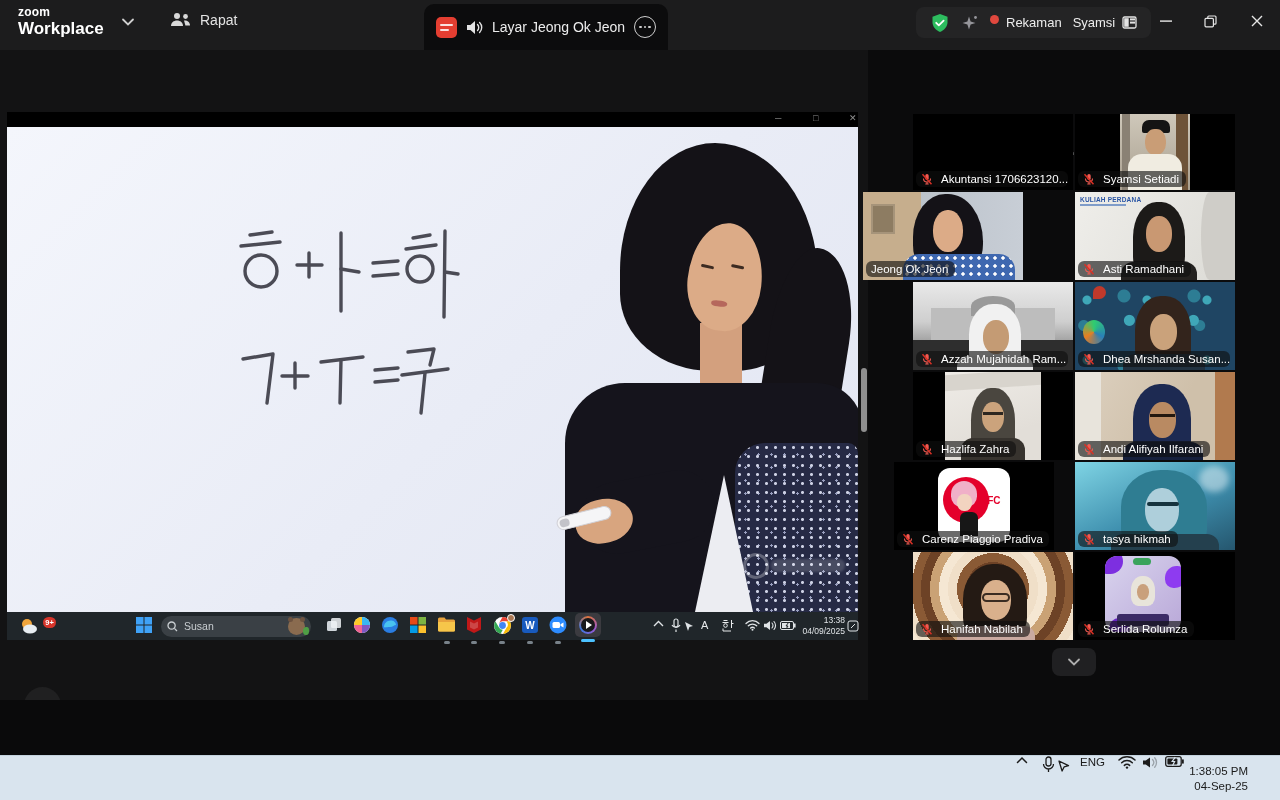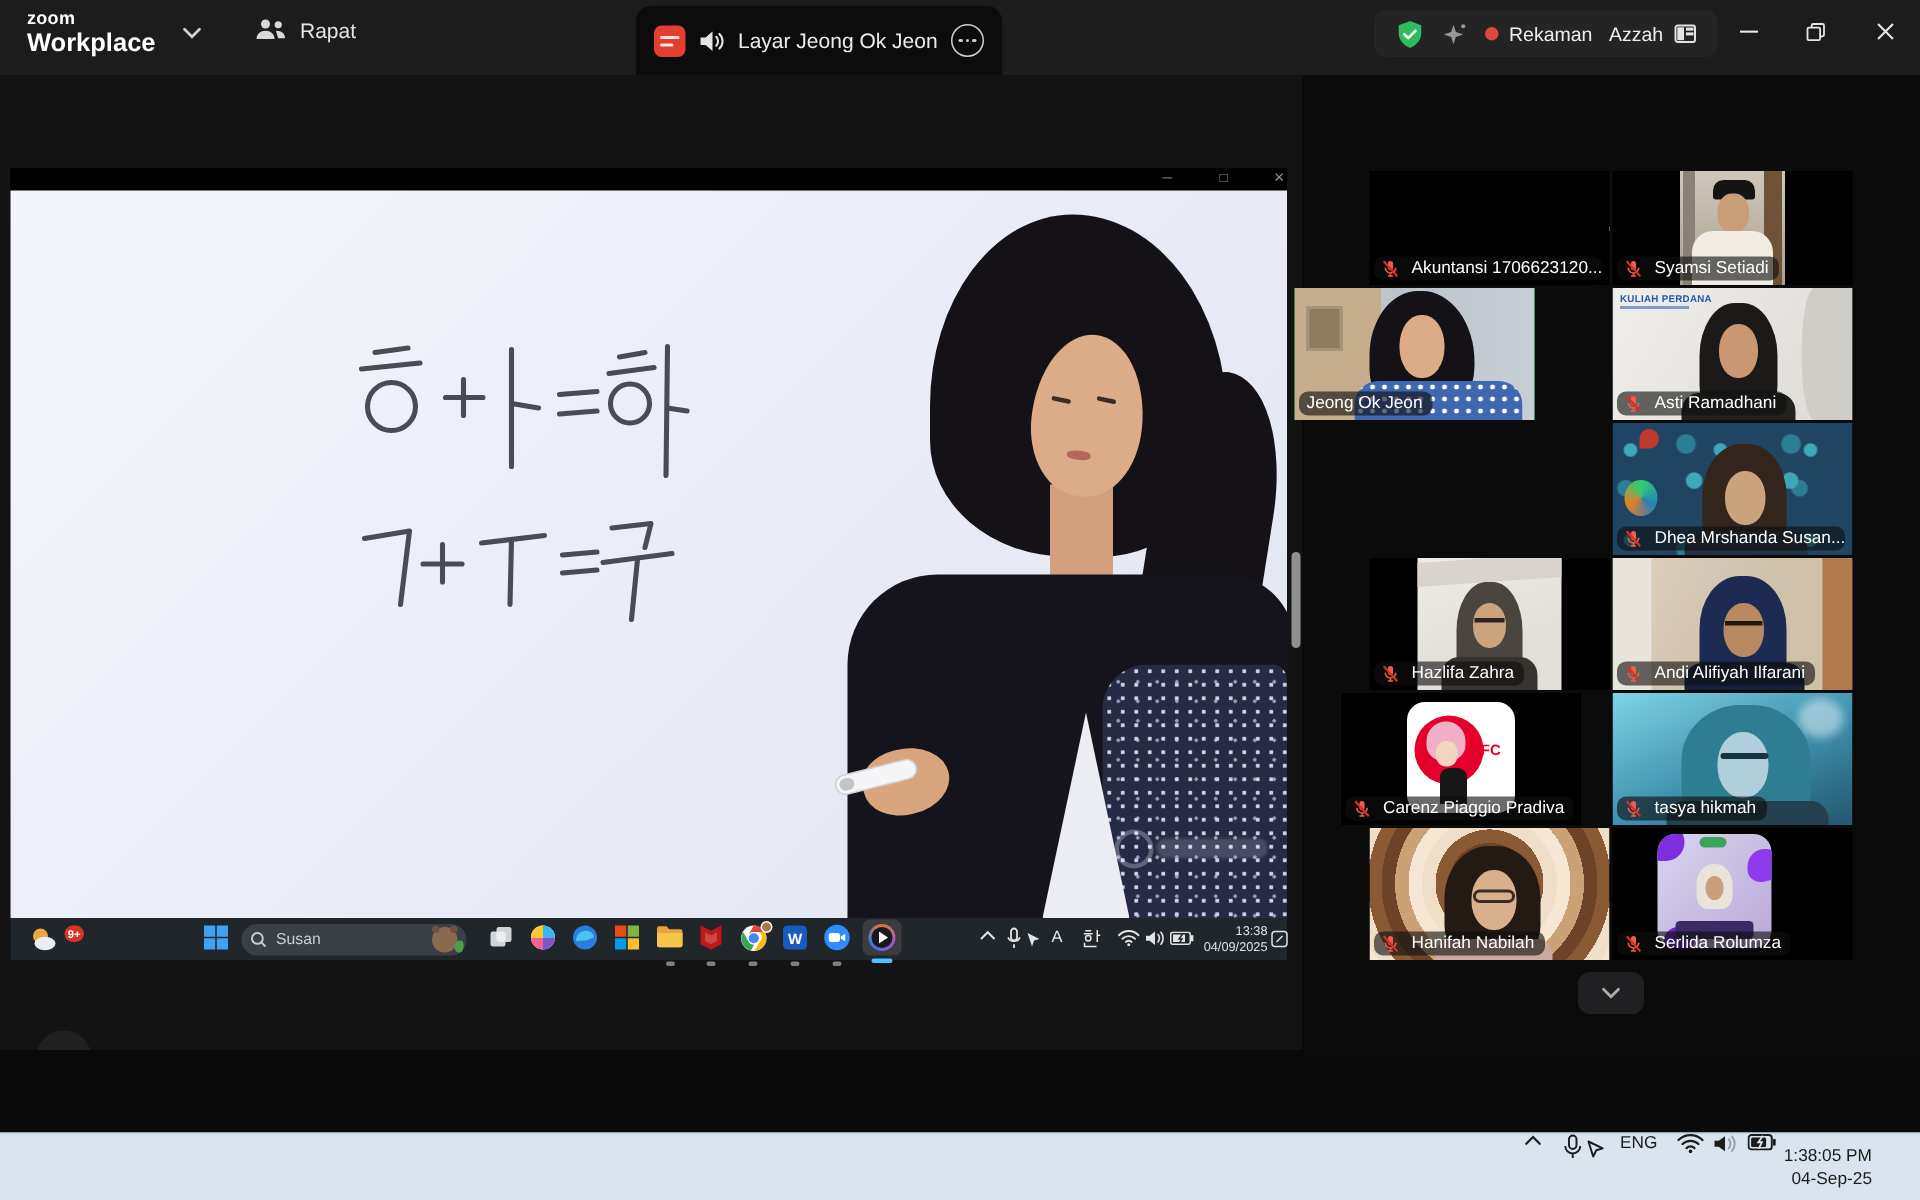--- a/index.html
+++ b/index.html
@@ -16,21 +16,21 @@
 .brand-chev{position:absolute;left:121px;top:18px}
 .tab-rapat{position:absolute;left:170px;top:12px;display:flex;align-items:center;gap:9px;color:#e3e3e3;font-size:14px}
 .share-tab{position:absolute;left:424px;top:4px;width:244px;height:46px;background:#0c0c0d;border-radius:10px 10px 0 0;display:flex;align-items:center;padding:0 12px;gap:9px;color:#ececec;font-size:14px}
 .appico{width:21px;height:21px;border-radius:5px;background:#e43e31;position:relative;flex:0 0 auto}
 .appico i{position:absolute;left:4px;top:7px;width:13px;height:2px;background:rgba(255,255,255,.85);border-radius:2px}
 .appico i+i{top:12px;width:9px}
 .share-tab .ttl{white-space:nowrap;overflow:hidden;flex:1}
 .ellipsebtn{width:22px;height:22px;border-radius:50%;border:1.4px solid #cfcfcf;display:flex;align-items:center;justify-content:center;gap:2px;flex:0 0 auto}
 .ellipsebtn b{width:2.5px;height:2.5px;border-radius:50%;background:#cfcfcf}
 .statuspill{position:absolute;left:916px;top:7px;height:31px;background:#242425;border-radius:8px;display:flex;align-items:center;padding:0 14px;gap:11px}
-.rec{display:flex;align-items:center;gap:7px;color:#ededed;font-size:13px}
+.rec{display:flex;gap:7px;color:#ededed;font-size:13px}
 .recdot{width:9px;height:9px;border-radius:50%;background:#e0483e}
 .lihat{display:flex;align-items:center;gap:7px;color:#ededed;font-size:13px}
 .winctl{position:absolute;top:10px;width:24px;height:22px;display:flex;align-items:center;justify-content:center}
 
 
 .stage{position:absolute;left:0;top:50px;width:868px;height:650px;background:#131314}
 .video-win{position:absolute;left:7px;top:62px;width:851px;height:528px;background:#000}
 .vtitle{position:absolute;left:0;top:0;width:100%;height:15px;background:#000;color:#8f8f8f}
 .vtitle span{position:absolute;top:1px;font-size:9px}
 .vcontent{position:absolute;left:0;top:15px;width:851px;height:485px;background:linear-gradient(135deg,#f4f6fc 0%,#e9ecf6 55%,#e2e6f2 100%);overflow:hidden}
@@ -144,21 +144,21 @@
       </svg>
       <svg width="18" height="18" viewBox="0 0 18 18">
         <path d="M8 2.5l1.6 4.9L14.5 9l-4.9 1.6L8 15.5l-1.6-4.9L1.5 9l4.9-1.6z" fill="#96969b"></path>
         <circle cx="14.5" cy="3.5" r="1.4" fill="#96969b"></circle>
       </svg>
       <span class="rec">
         <span class="recdot"></span>
         <span>Rekaman</span>
       </span>
       <span class="lihat">
-        <span>Azzah</span>
+        <span>Syamsi</span>
         <svg width="15" height="13" viewBox="0 0 15 13">
           <rect x="1" y="1" width="13" height="11" rx="1.5" fill="none" stroke="#e3e3e3" stroke-width="1.3"></rect>
           <rect x="2.2" y="2.2" width="4.5" height="8.6" fill="#e3e3e3"></rect>
           <rect x="8" y="2.4" width="5" height="2" fill="#e3e3e3"></rect>
             <rect x="8" y="5.6" width="5" height="2" fill="#e3e3e3"></rect>
         </svg>
       </span>
     </div>
     <div class="winctl" style="left:1154px">
       <svg width="12" height="12" viewBox="0 0 12 12">
@@ -458,20 +458,38 @@
     <div class="nm">
       <svg width="12" height="12" viewBox="0 0 12 12">
           <rect x="4.3" y="1" width="3.4" height="6" rx="1.7" fill="#f25b52"></rect>
           <path d="M2.5 5.5a3.5 3.5 0 0 0 7 0M6 9v2M4.3 11h3.4" stroke="#f25b52" stroke-width="1.1" fill="none"></path>
           <path d="M1.5 1.2l9 10" stroke="#d93025" stroke-width="1.5"></path>
         </svg>
       <span>Asti Ramadhani</span>
     </div>
   </div>
 
+  <div class="tile" style="left:913px;top:282px">
+    <div class="vid" style="background:linear-gradient(180deg,#e9e9e9 0%,#cfcfcf 45%,#9d9d9d 70%)">
+      <i class="s" style="left:18px;top:26px;width:124px;height:34px;background:#bdbdbd"></i>
+      <i class="s" style="left:58px;top:14px;width:44px;height:20px;background:#9a9a9a;border-radius:50% 50% 0 0"></i>
+      <i class="s" style="left:0;top:58px;width:160px;height:30px;background:#2e2e2e"></i>
+      <i class="s" style="left:56px;top:22px;width:52px;height:66px;background:#f1f1f1;border-radius:46% 46% 26% 26%"></i>
+      <i class="s" style="left:70px;top:38px;width:26px;height:34px;background:#c49b74;border-radius:48%"></i>
+      <i class="s" style="left:44px;top:74px;width:76px;height:14px;background:#e7e7e7;border-radius:10px 10px 0 0"></i>
+    </div>
+    <div class="nm">
+      <svg width="12" height="12" viewBox="0 0 12 12">
+          <rect x="4.3" y="1" width="3.4" height="6" rx="1.7" fill="#f25b52"></rect>
+          <path d="M2.5 5.5a3.5 3.5 0 0 0 7 0M6 9v2M4.3 11h3.4" stroke="#f25b52" stroke-width="1.1" fill="none"></path>
+          <path d="M1.5 1.2l9 10" stroke="#d93025" stroke-width="1.5"></path>
+        </svg>
+      <span>Azzah Mujahidah Ram...</span>
+    </div>
+  </div>
   <div class="tile" style="left:1075px;top:282px">
     <div class="vid" style="background:#1f4563;background-image:radial-gradient(circle at 20% 30%,#3fa7b8 0 4px,transparent 5px),radial-gradient(circle at 70% 20%,#2d7d94 0 6px,transparent 7px),radial-gradient(circle at 85% 60%,#3fa7b8 0 5px,transparent 6px),radial-gradient(circle at 15% 75%,#2d7d94 0 5px,transparent 6px);background-size:60px 60px,70px 70px,64px 64px,58px 58px">
       <i class="s" style="left:18px;top:4px;width:13px;height:13px;background:#c0392b;border-radius:50% 50% 50% 0"></i>
       <i class="s" style="left:8px;top:38px;width:22px;height:24px;background:conic-gradient(#2ecc71,#2980b9,#e67e22,#2ecc71);border-radius:50%"></i>
       <i class="s" style="left:60px;top:14px;width:56px;height:74px;background:#33241c;border-radius:46% 46% 28% 28%"></i>
       <i class="s" style="left:75px;top:32px;width:27px;height:36px;background:#caa27b;border-radius:48%"></i>
       <i class="s" style="left:48px;top:72px;width:82px;height:16px;background:#223240;border-radius:12px 12px 0 0"></i>
     </div>
     <div class="nm">
       <svg width="12" height="12" viewBox="0 0 12 12">

